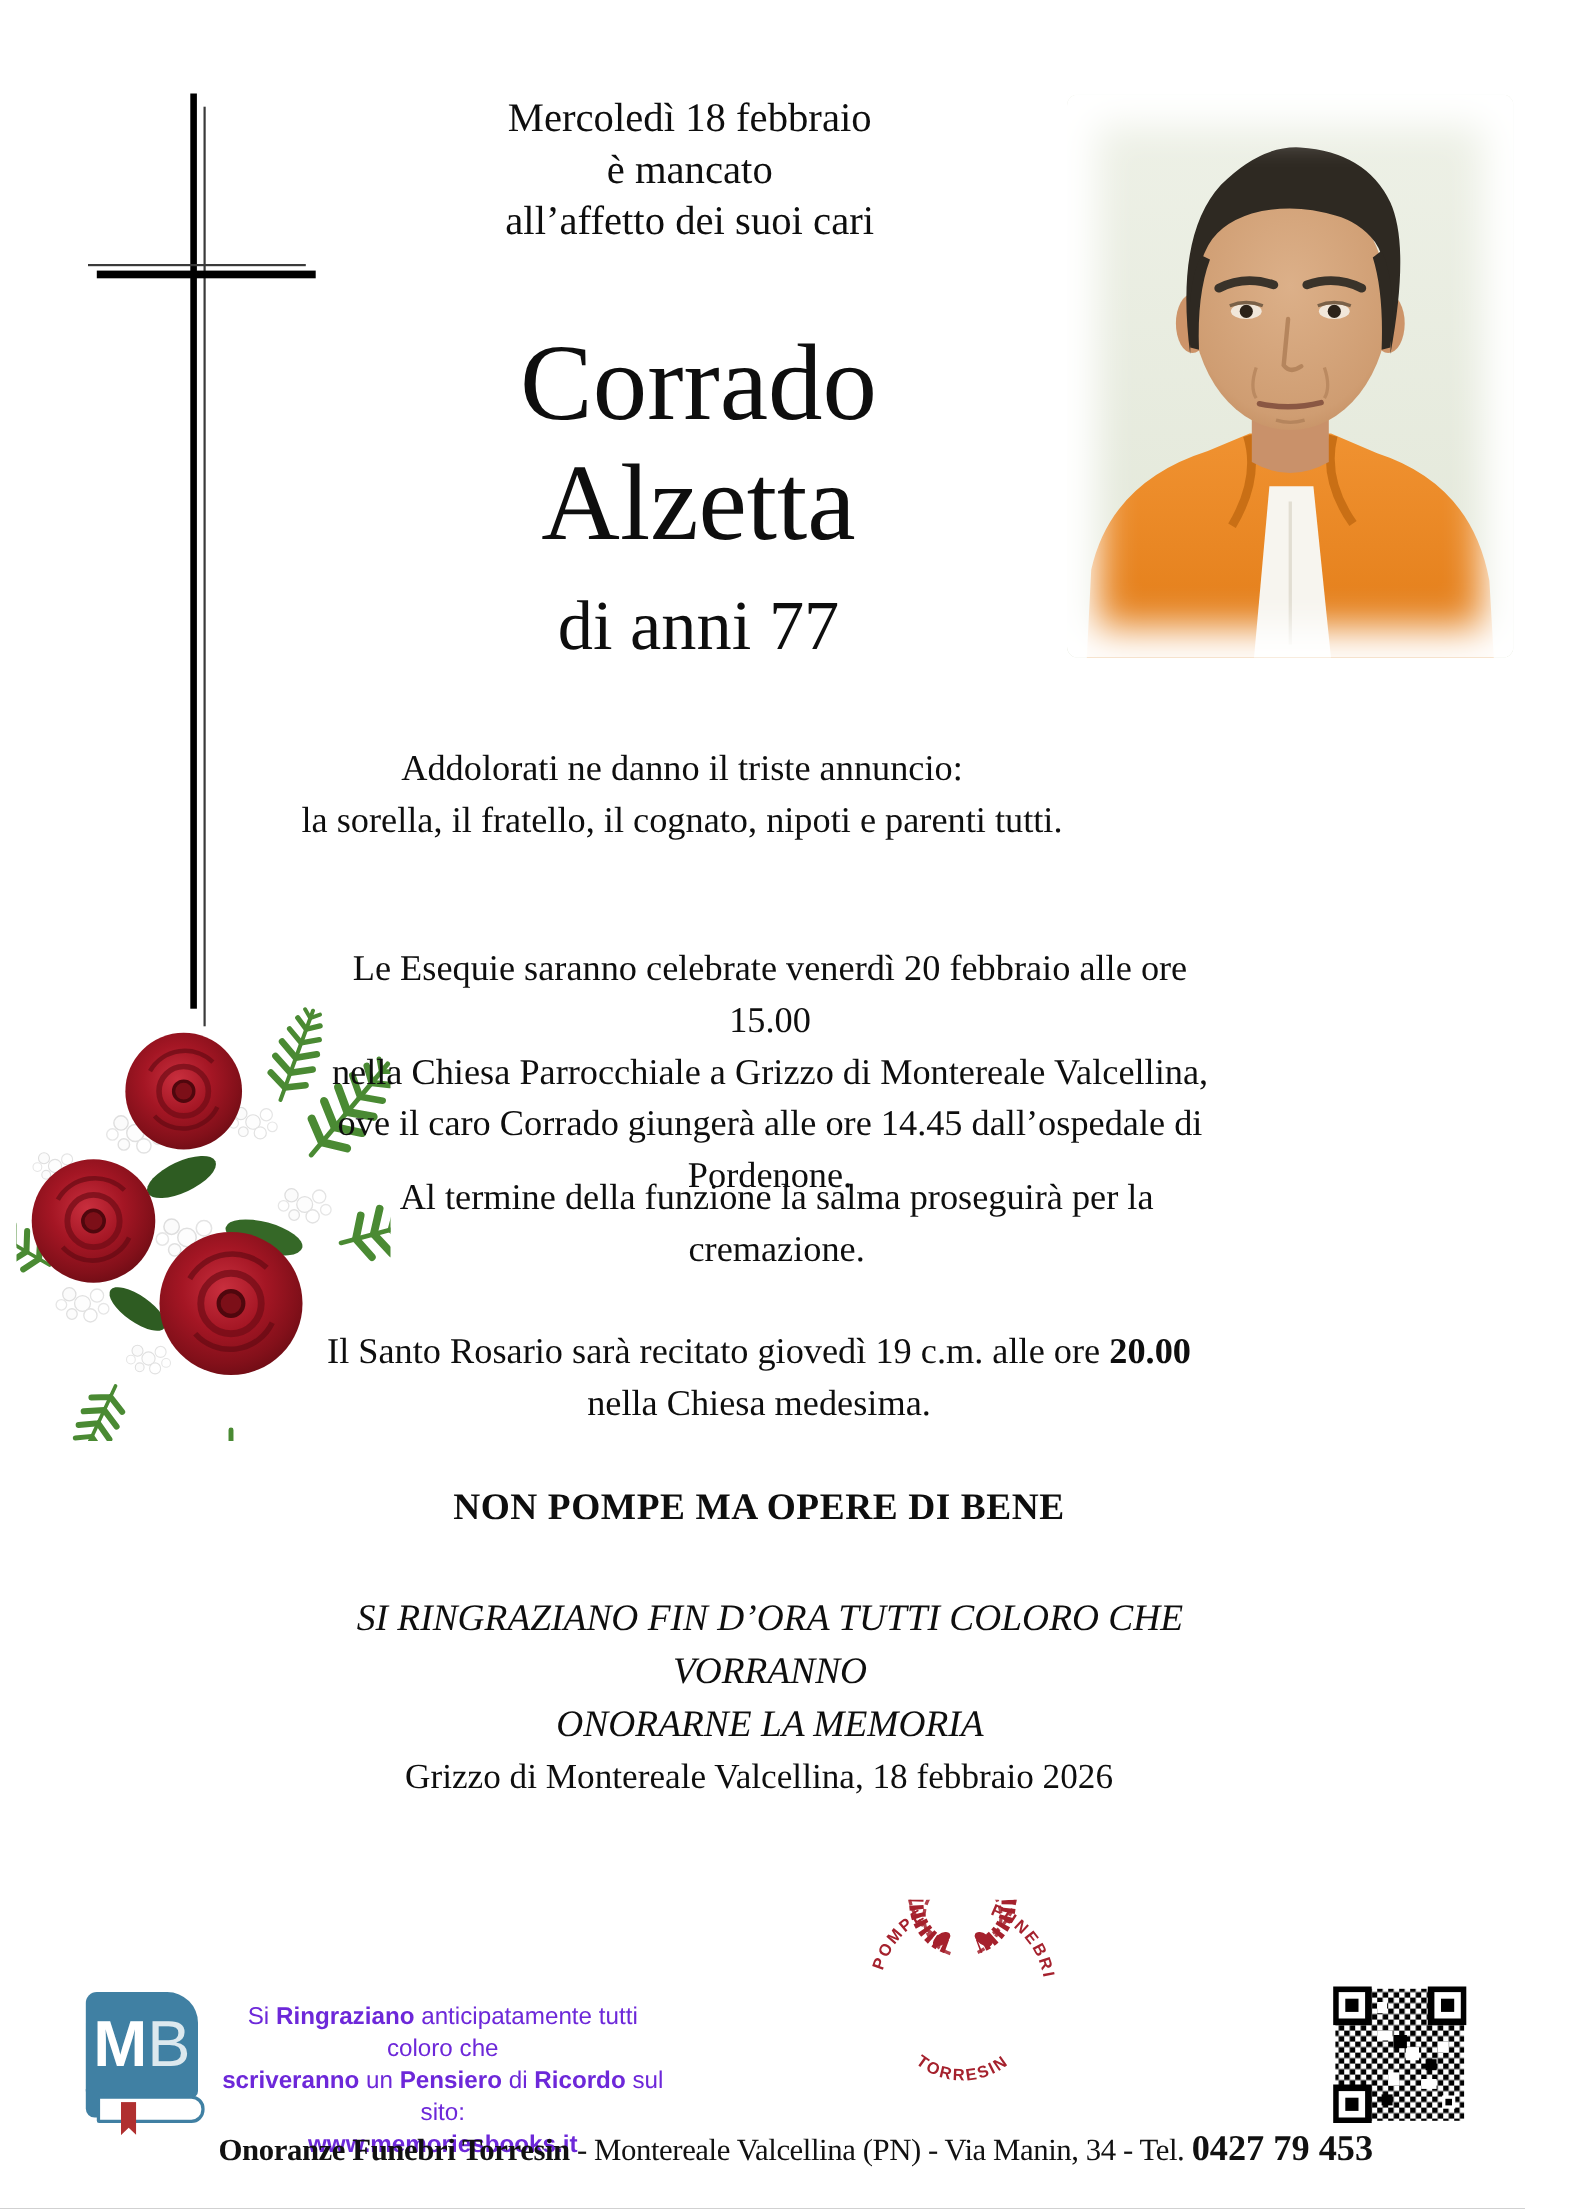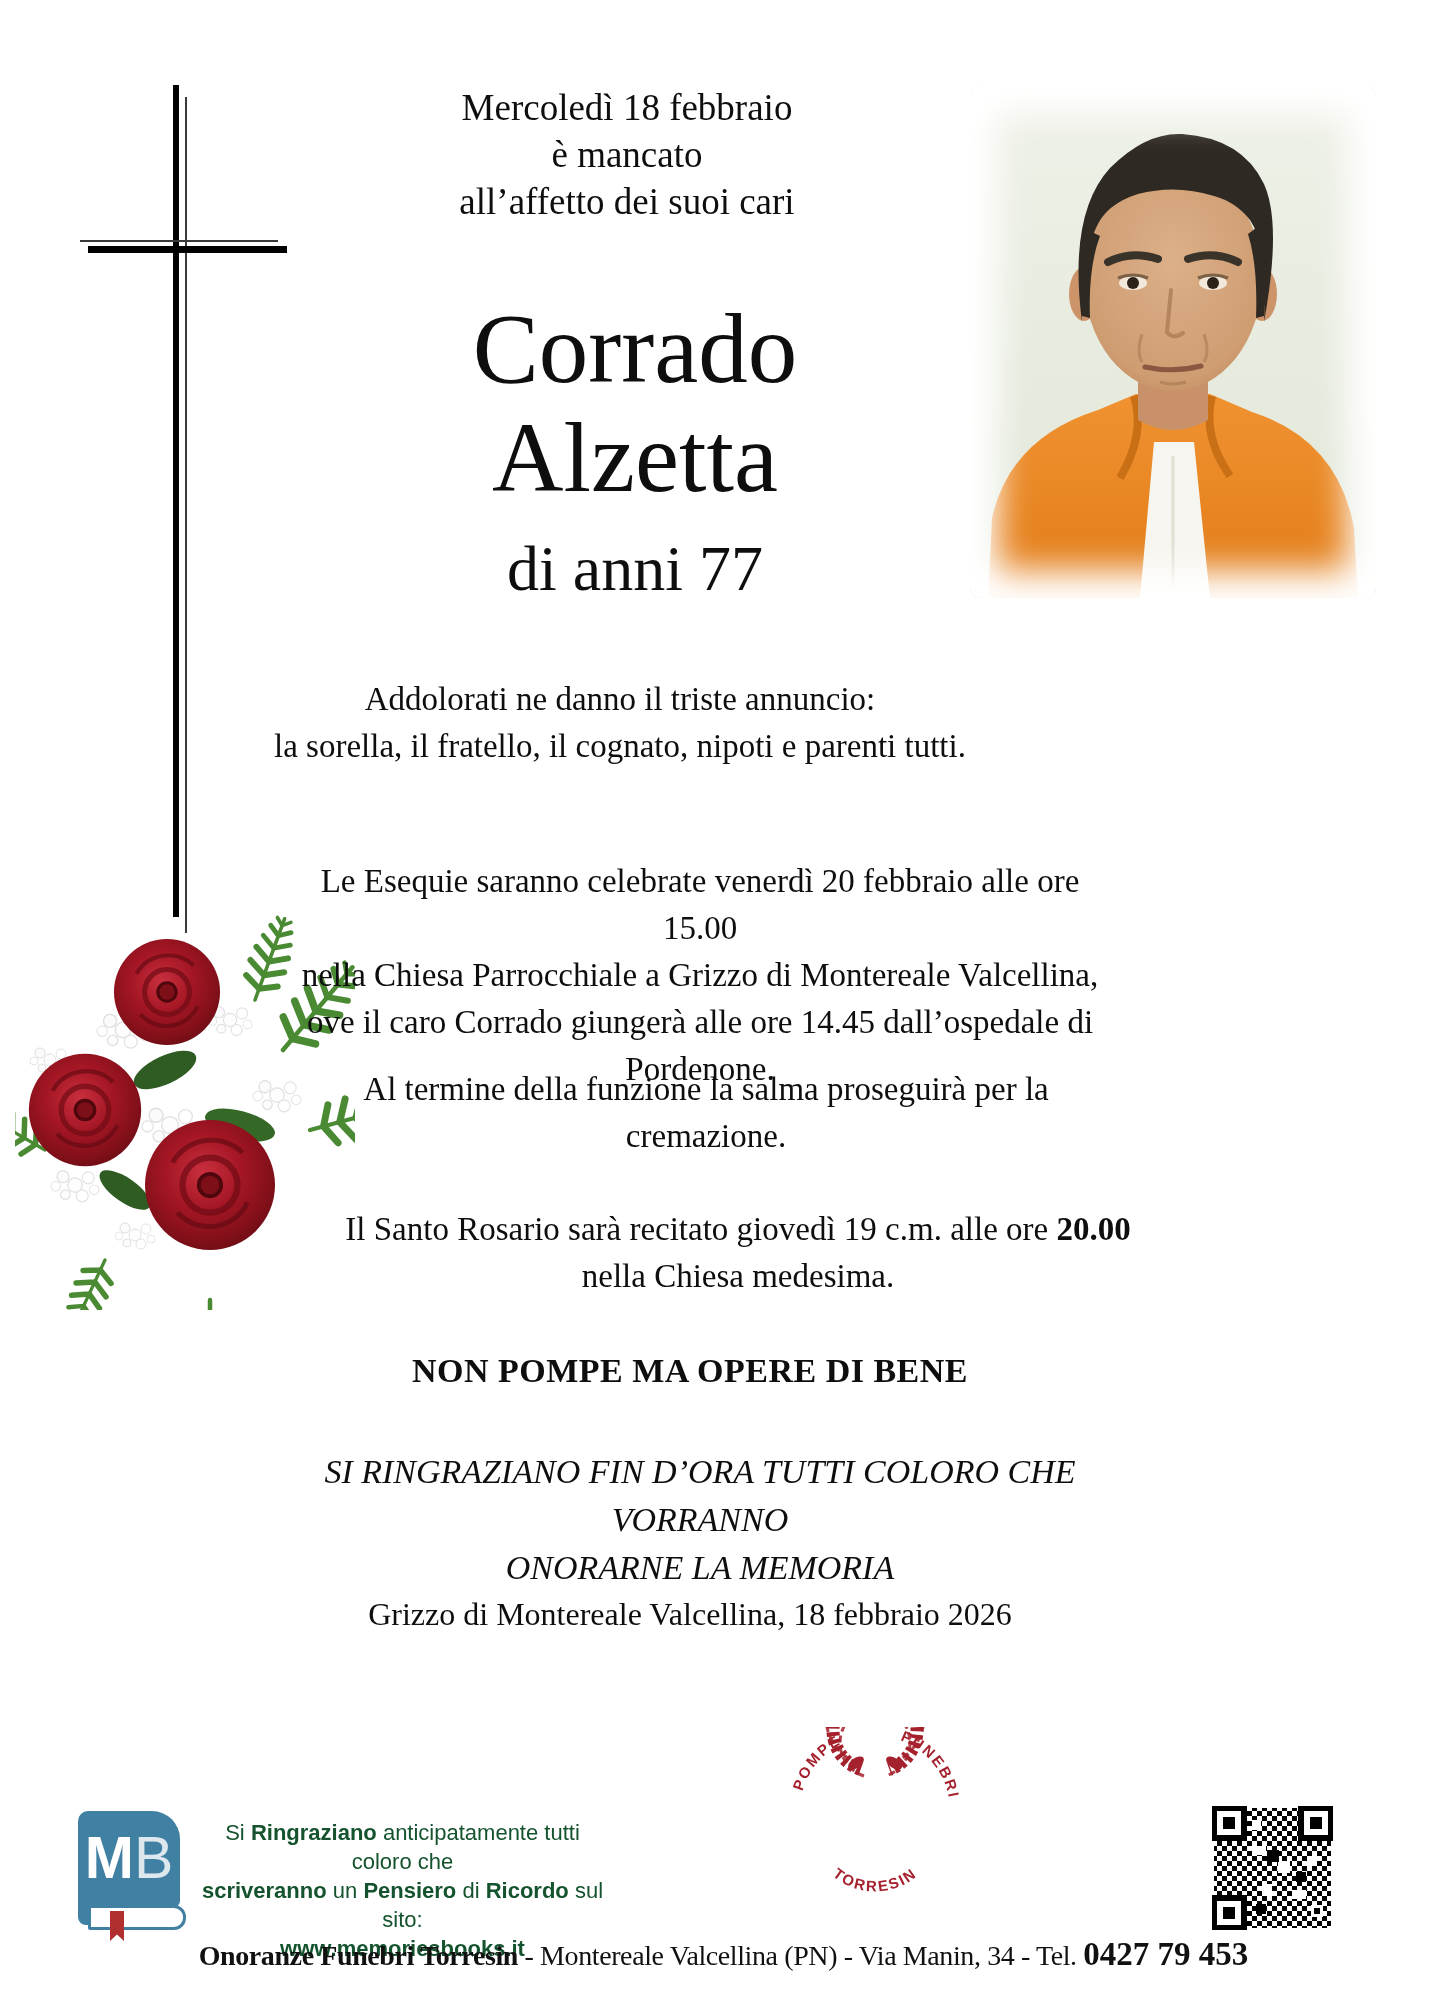--- a/index.html
+++ b/index.html
@@ -16,21 +16,21 @@
   .cross-line{position:absolute;background:#000;}
   .cross-thin{position:absolute;background:#3a3a3a;}
 
   
   .intro{left:327px;top:84px;width:600px;font-size:37px;line-height:47px;}
   .name-block{left:285px;top:294px;width:700px;font-size:99px;line-height:109px;}
   .age-line{font-size:64px;line-height:80px;margin-top:17px;}
   .family{left:270px;top:676px;width:700px;font-size:33px;line-height:47px;}
   .funeral{left:300px;top:858px;width:800px;font-size:33px;line-height:47px;}
   .cremation{left:306px;top:1066px;width:800px;font-size:33px;line-height:47px;}
-  .rosary{left:290px;top:1206px;width:800px;font-size:33px;line-height:47px;margin-left:48px;}
+  .rosary{left:290px;top:1206px;width:800px;font-size:33px;line-height:47px;}
   .nonfiori{left:290px;top:1352px;width:800px;font-size:34px;font-weight:bold;letter-spacing:.5px;}
   .thanks{left:300px;top:1448px;width:800px;font-size:34px;line-height:48px;font-style:italic;}
   .dateline{left:290px;top:1596px;width:800px;font-size:32px;}
   .b{font-weight:bold;}
 
   
   .photo{left:970px;top:86px;width:406px;height:512px;border-radius:10px;overflow:hidden;}
   .photo svg{display:block;}
   .photo .vig{position:absolute;left:0;top:0;width:100%;height:100%;
     box-shadow:inset 0 0 34px 28px #ffffff;border-radius:10px;}
@@ -46,21 +46,21 @@
     font-family:"Liberation Sans",sans-serif;font-size:59px;color:#fff;line-height:46px;}
   .mb-letters .m{font-weight:bold;}
   .mb-letters .bb{font-weight:300;color:rgba(255,255,255,.82);}
   .mb-spine{position:absolute;left:0;top:88px;width:16px;height:26px;background:#4080a3;
     border-radius:0 0 0 8px;}
   .mb-pages{position:absolute;left:10px;top:94px;width:92px;height:19px;background:#fff;
     border:3px solid #4080a3;border-radius:2px 12px 12px 2px;}
   .mb-ribbon{position:absolute;left:32px;top:100px;width:14px;height:30px;background:#b03030;
     clip-path:polygon(0 0,100% 0,100% 100%,50% 78%,0 100%);}
   .mb-text{left:195px;top:1818px;width:415px;font-family:"Liberation Sans",sans-serif;
-    font-size:22px;line-height:29px;text-align:center;color:#14532d;}
+    font-size:22px;line-height:29px;text-align:center;color:#6d28d9;}
 
   .wreath{left:790px;top:1727px;width:170px;height:170px;}
   .qr{left:1212px;top:1806px;width:121px;height:124px;}
 
   
   .footer{left:0;top:1936px;width:1447px;text-align:center;
     font-family:Liberation Serif, serif;font-size:28px;letter-spacing:-.4px;color:#111;}
   .footer .phone{font-size:33px;font-weight:bold;letter-spacing:0;}
 </style>
 </head>

